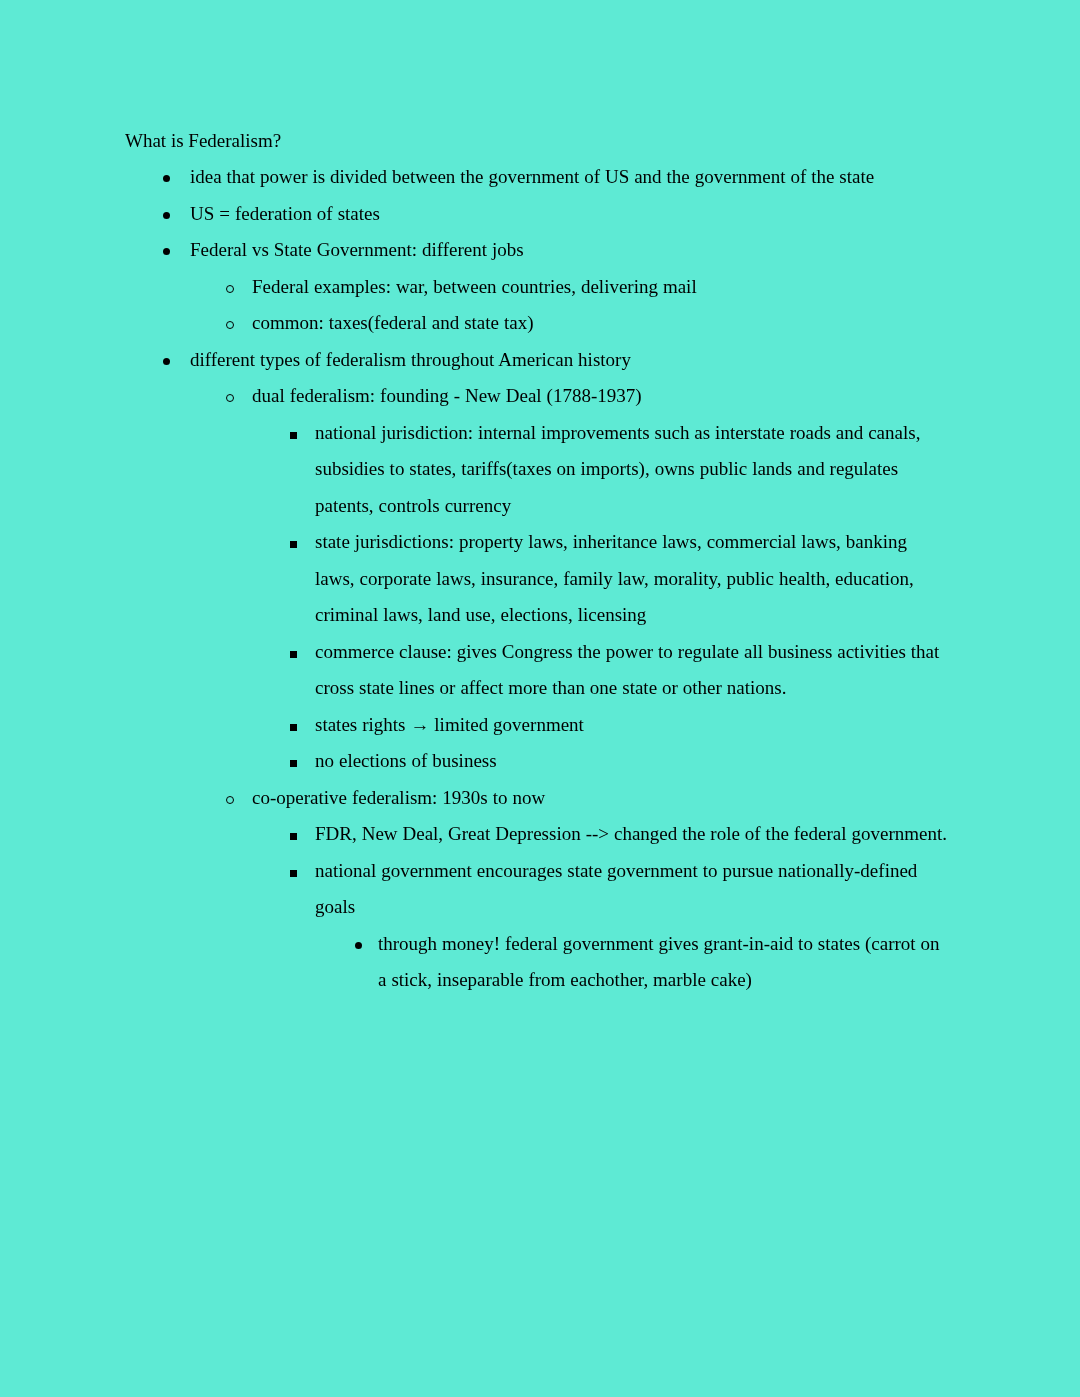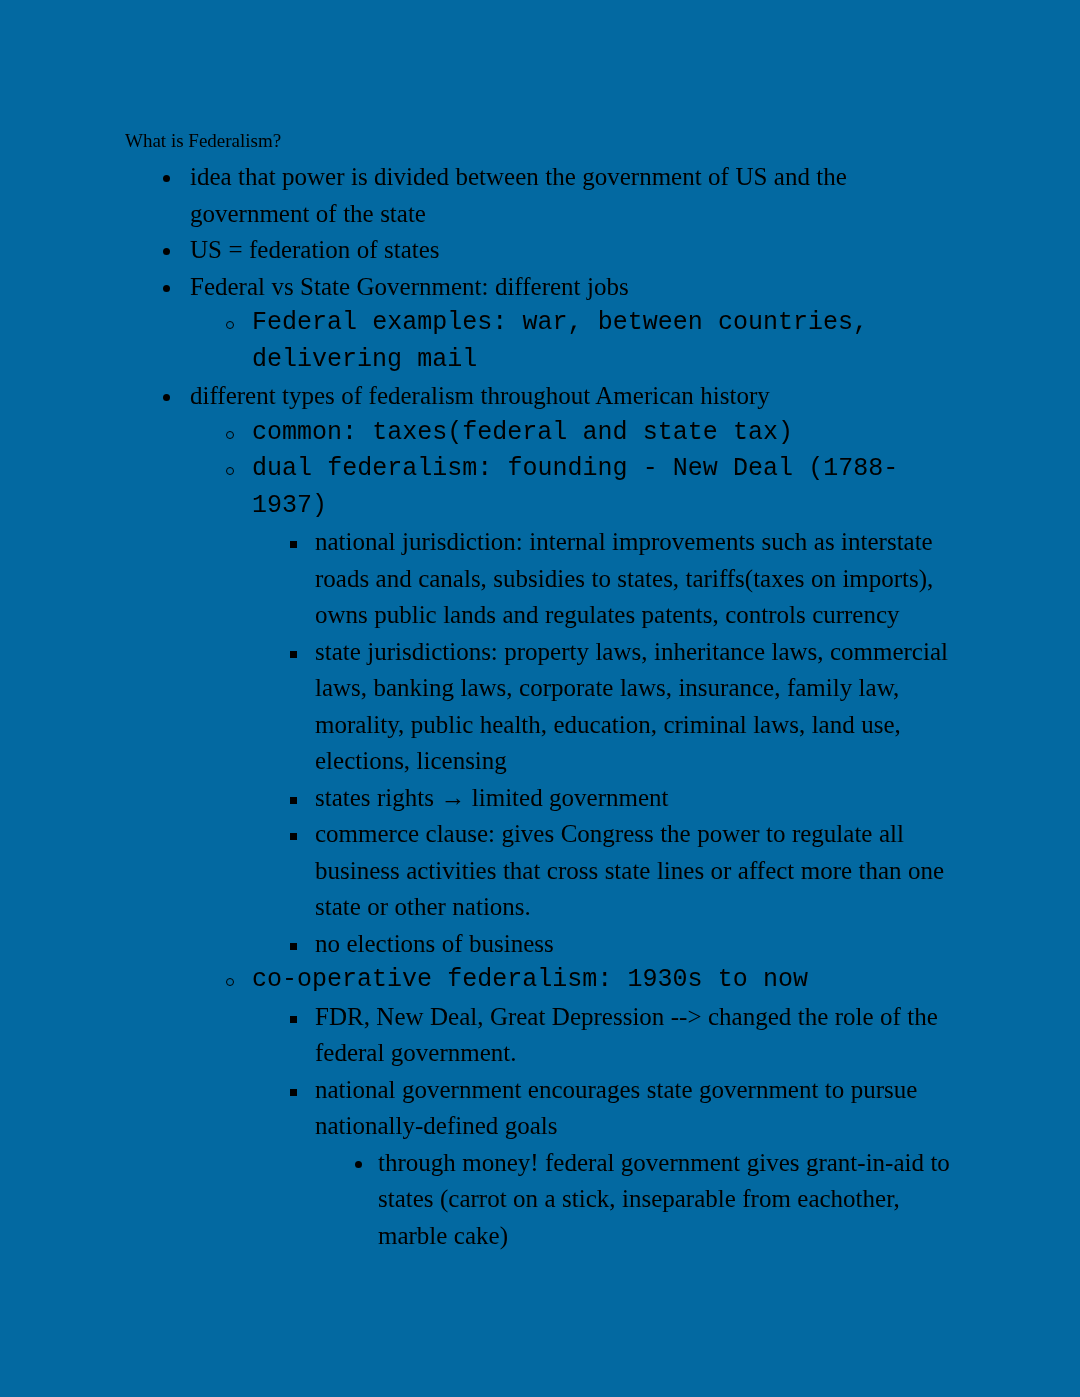--- a/index.html
+++ b/index.html
@@ -13,21 +13,21 @@
     height: 1397px;
     font-family: "Liberation Serif", "DejaVu Serif", serif;
     color: #000000;
     -webkit-font-smoothing: antialiased;
   }
 
   .page {
     position: relative;
     width: 1080px;
     height: 1397px;
-    background: #0369a1;
+    background: #5eead4;
     box-sizing: border-box;
     padding: 122px 130px 0 125px;
     overflow: hidden;
   }
 
   
   .doc-title {
     font-size: 19px;
     line-height: 37px;
     margin: 0 0 0 0;
@@ -36,21 +36,21 @@
 
   
   ul.outline {
     list-style: none;
     margin: 0;
     padding: 0;
   }
 
   ul.outline li.node {
     position: relative;
-    font-size: 25px;
+    font-size: 19px;
     line-height: 36.5px;
     margin: 0;
     padding: 0;
   }
 
   
   .node > .row {
     position: relative;
     display: block;
   }
@@ -120,21 +120,21 @@
     position: absolute;
     top: 17px;
     left: 0;
     width: 7px;
     height: 7px;
     background: #000000;
   }
 
   
   .lvl1 > .row > .txt { max-width: 760px; }
-  .lvl2 > .row > .txt { max-width: 700px; font-family: Liberation Mono, monospace; }
+  .lvl2 > .row > .txt { max-width: 700px; }
   .lvl3 > .row > .txt { max-width: 638px; }
   .lvl4 > .row > .txt { max-width: 575px; }
 </style>
 </head>
 <body>
 
 <div class="page">
 
   <p class="doc-title">What is Federalism?</p>
 
@@ -156,35 +156,35 @@
           <span class="bullet disc"></span>
           <span class="txt">Federal vs State Government: different jobs</span>
         </span>
       </li>
       <li class="node lvl2">
         <span class="row">
           <span class="bullet circle"></span>
           <span class="txt">Federal examples: war, between countries, delivering mail</span>
         </span>
       </li>
+      <li class="node lvl2">
+        <span class="row">
+          <span class="bullet circle"></span>
+          <span class="txt">common: taxes(federal and state tax)</span>
+        </span>
+      </li>
       <li class="node lvl1">
         <span class="row">
           <span class="bullet disc"></span>
           <span class="txt">different types of federalism throughout American history</span>
         </span>
       </li>
       <li class="node lvl2">
         <span class="row">
           <span class="bullet circle"></span>
-          <span class="txt">common: taxes(federal and state tax)</span>
-        </span>
-      </li>
-      <li class="node lvl2">
-        <span class="row">
-          <span class="bullet circle"></span>
           <span class="txt">dual federalism: founding - New Deal (1788-1937)</span>
         </span>
       </li>
       <li class="node lvl3">
         <span class="row">
           <span class="bullet square"></span>
         </span>
       </li>
       <li class="node lvl3">
         <span class="row">
@@ -194,32 +194,32 @@
       </li>
       <li class="node lvl3">
         <span class="row">
           <span class="bullet square"></span>
           <span class="txt">state jurisdictions: property laws, inheritance laws, commercial laws, banking laws, corporate laws, insurance, family law, morality, public health, education, criminal laws, land use, elections, licensing</span>
         </span>
       </li>
       <li class="node lvl3">
         <span class="row">
           <span class="bullet square"></span>
+          <span class="txt">commerce clause: gives Congress the power to regulate all business activities that cross state lines or affect more than one state or other nations.</span>
+        </span>
+      </li>
+      <li class="node lvl3">
+        <span class="row">
+          <span class="bullet square"></span>
           <span class="txt">states rights → limited government</span>
         </span>
       </li>
       <li class="node lvl3">
         <span class="row">
           <span class="bullet square"></span>
-          <span class="txt">commerce clause: gives Congress the power to regulate all business activities that cross state lines or affect more than one state or other nations.</span>
-        </span>
-      </li>
-      <li class="node lvl3">
-        <span class="row">
-          <span class="bullet square"></span>
           <span class="txt">no elections of business</span>
         </span>
       </li>
       <li class="node lvl2">
         <span class="row">
           <span class="bullet circle"></span>
           <span class="txt">co-operative federalism: 1930s to now</span>
         </span>
       </li>
       <li class="node lvl3">

